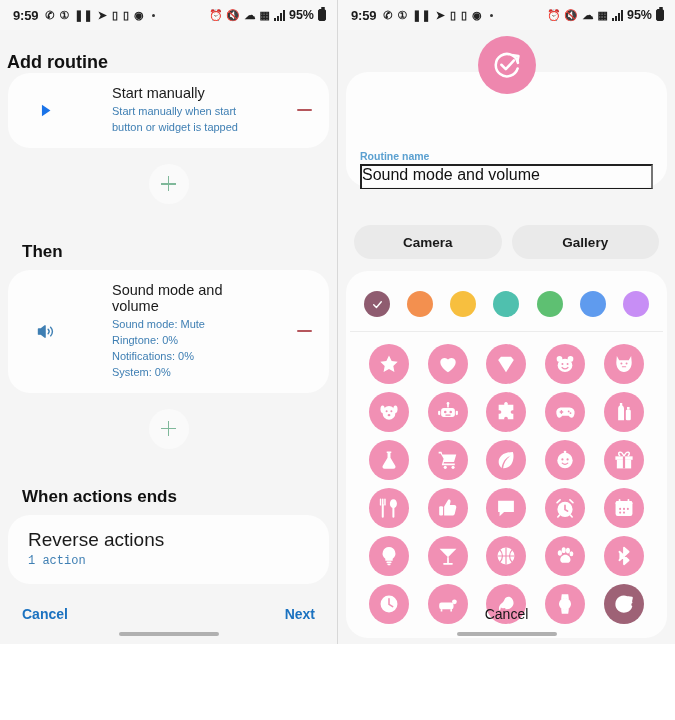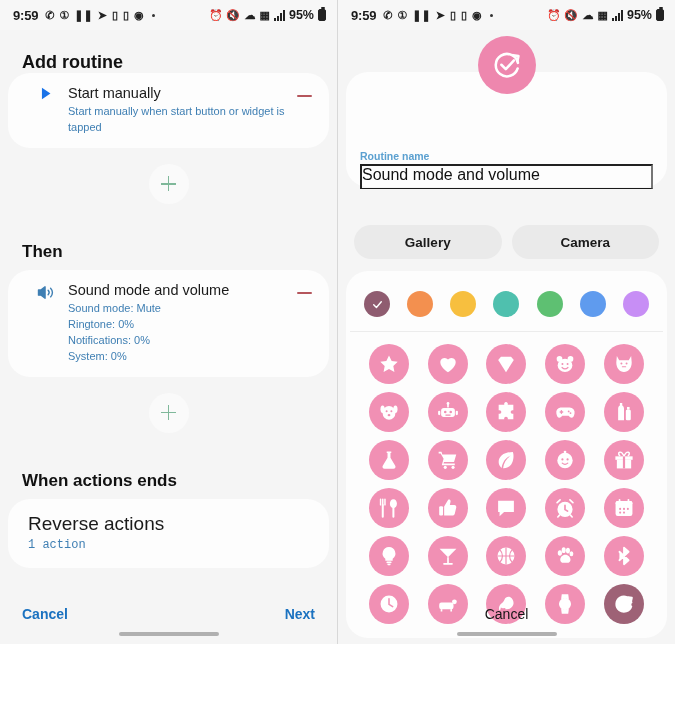--- a/index.html
+++ b/index.html
@@ -27,25 +27,25 @@
   .sb-dot { width: 3px; height: 3px; border-radius: 50%; background: #333; display:inline-block; margin-left:3px;}
   .sb-batt { font-size: 12.5px; font-weight: 600; }
   .batt-glyph { display:inline-block; width:8px; height:12px; border:1.5px solid #222; border-radius:2px; position:relative; background:#222;}
   .batt-glyph:before{content:"";position:absolute;top:-3px;left:2px;width:4px;height:2px;background:#222;border-radius:1px;}
   .sig { display:inline-flex; align-items:flex-end; gap:1px; height:11px;}
   .sig i{display:block;width:2px;background:#222;}
   .sig i:nth-child(1){height:3px;} .sig i:nth-child(2){height:5px;}
   .sig i:nth-child(3){height:8px;} .sig i:nth-child(4){height:11px;}
 
   
-  .page-title { font-size: 18px; font-weight: 700; color: #111; padding: 22px 22px 0 22px; }
+  .page-title { font-size: 18px; font-weight: 700; color: #111; padding: 22px 22px 0 7px; }
   .section-head { font-size: 17px; font-weight: 700; color: #111; padding: 22px 22px 8px 22px; }
   .card {
     background: #fdfdfd; border-radius: 22px; margin: 0 8px;
-    display: flex; align-items: flex-start; padding: 12px 14px;
+    display: flex; align-items: center; padding: 12px 14px; gap: 44px;
   }
   .card-icon { width: 46px; flex: 0 0 46px; display: flex; align-items: center; justify-content: center; }
   .card-body { flex: 1; padding-right: 8px; }
   .card-title { font-size: 14.5px; color: #1a1a1a; margin-bottom: 3px; }
   .card-sub { font-size: 11px; color: #3f7fb3; line-height: 1.45; }
   .minus-btn {
     width: 22px; height: 22px; flex: 0 0 22px;
     display: flex; align-items: center; justify-content: center; cursor: pointer;
   }
   .minus-btn span { display:block; width: 15px; height: 2px; background: #b5565c; border-radius: 1px; }
@@ -262,22 +262,22 @@
     </div>
 
     <div class="name-wrap">
       <div class="name-inner">
         <div class="name-label">Routine name</div>
         <input class="name-value" value="Sound mode and volume" style="">
       </div>
     </div>
 
     <div class="gc-row">
+      <div class="gc-btn">Camera</div>
       <div class="gc-btn">Gallery</div>
-      <div class="gc-btn">Camera</div>
     </div>
 
     <div class="picker-card">
       <div class="swatch-row">
         <div class="swatch" style="background:#8f5c70">
           <svg class="chk" viewBox="0 0 24 24" fill="none" stroke="#fff" stroke-width="2.6" stroke-linecap="round" stroke-linejoin="round">
               <path d="M5 12.5 L10 17.5 L19 7"></path>
             </svg>
         </div>
         <div class="swatch" style="background:#f3904f"></div>

